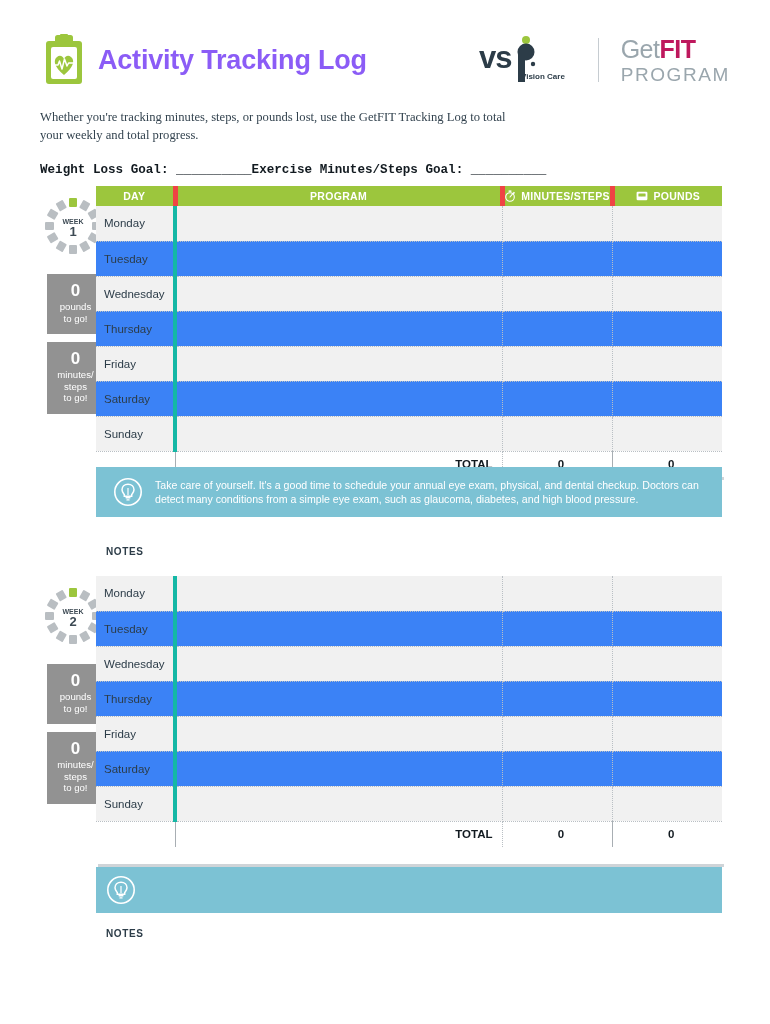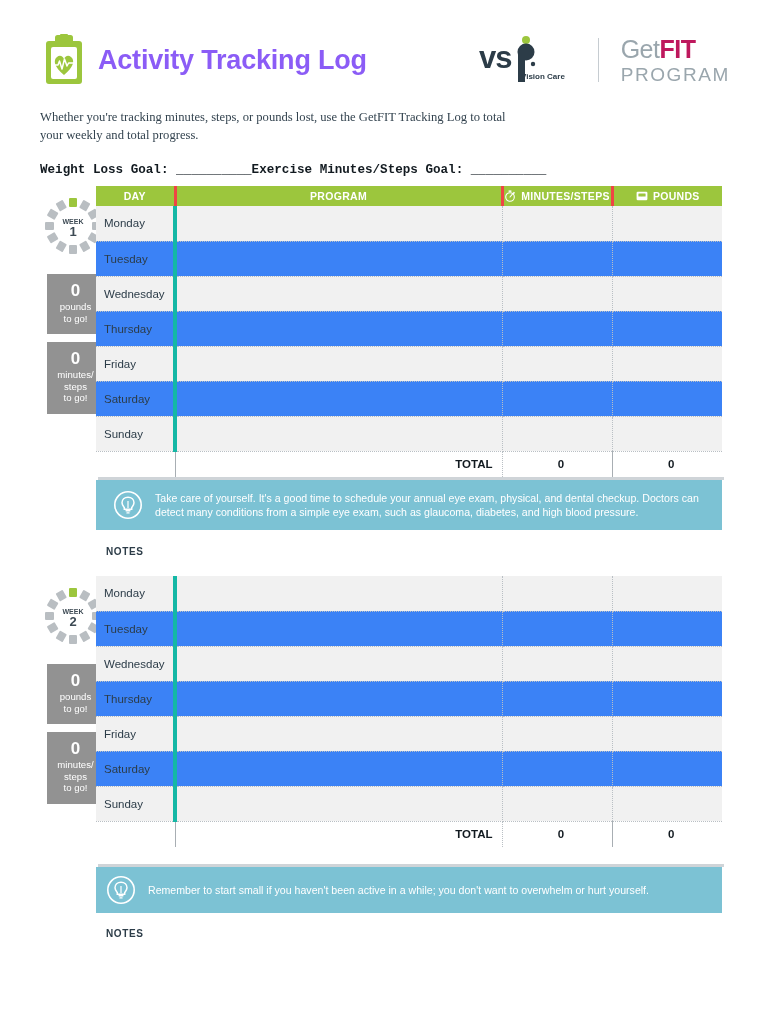--- a/index.html
+++ b/index.html
@@ -173,21 +173,21 @@
   }
   .log-table th {
     background: #9cc63d;
     color: #ffffff;
     font-size: 10.5px;
     font-weight: bold;
     letter-spacing: 0.3px;
     height: 20px;
     padding: 0;
     text-align: center;
-    border-right: 3px solid #ef4444;
+    border-right: 5px solid #ef4444;
     vertical-align: middle;
   }
   .log-table th:last-child { border-right: none; }
   .th-inner {
     display: flex;
     align-items: center;
     justify-content: center;
     gap: 5px;
   }
   .hdr-icon { width: 12px; height: 12px; flex: 0 0 auto; }
@@ -240,21 +240,21 @@
     position: absolute;
     left: 96px;
     width: 626px;
     background: #7cc2d4;
     color: #ffffff;
     display: flex;
     align-items: center;
     box-sizing: border-box;
     padding: 8px 14px 8px 10px;
   }
-  .tip-bar.tall  { top: 294px; min-height: 50px; padding-left: 17px; }
+  .tip-bar.tall  { top: 281px; min-height: 50px; padding-left: 17px; }
   .tip-bar.short { top: 294px; min-height: 40px; }
   .bulb-icon {
     width: 30px;
     height: 30px;
     flex: 0 0 auto;
     margin-right: 12px;
   }
   .tip-text {
     font-size: 10.6px;
     line-height: 14.5px;
@@ -577,16 +577,15 @@
   <div class="tip-bar short" style="top:291px">
     <span class="bulb-icon">
       <svg viewBox="0 0 30 30" width="30" height="30" xmlns="http://www.w3.org/2000/svg">
         <circle cx="15" cy="15" r="13.2" fill="none" stroke="#ffffff" stroke-width="1.6"></circle>
         <path d="M15 7.2 C11.4 7.2 9 9.7 9 12.8 C9 15 10.3 16.3 11.3 17.5 L11.3 19.2 L18.7 19.2 L18.7 17.5 C19.7 16.3 21 15 21 12.8 C21 9.7 18.6 7.2 15 7.2 Z" fill="none" stroke="#ffffff" stroke-width="1.5"></path>
         <rect x="12.4" y="20" width="5.2" height="1.5" rx="0.7" fill="#ffffff"></rect>
         <rect x="13.3" y="22.2" width="3.4" height="1.4" rx="0.7" fill="#ffffff"></rect>
         <path d="M15 11 L15 18" stroke="#ffffff" stroke-width="1.2"></path>
       </svg>
     </span>
-    <span class="tip-text">Remember to start small if you haven't been active in a while; you don't want to overwhelm or hurt yourself.</span>
   </div>
   <div class="notes-label" style="top:352px">NOTES</div>
 </div>
 
 </body></html>

